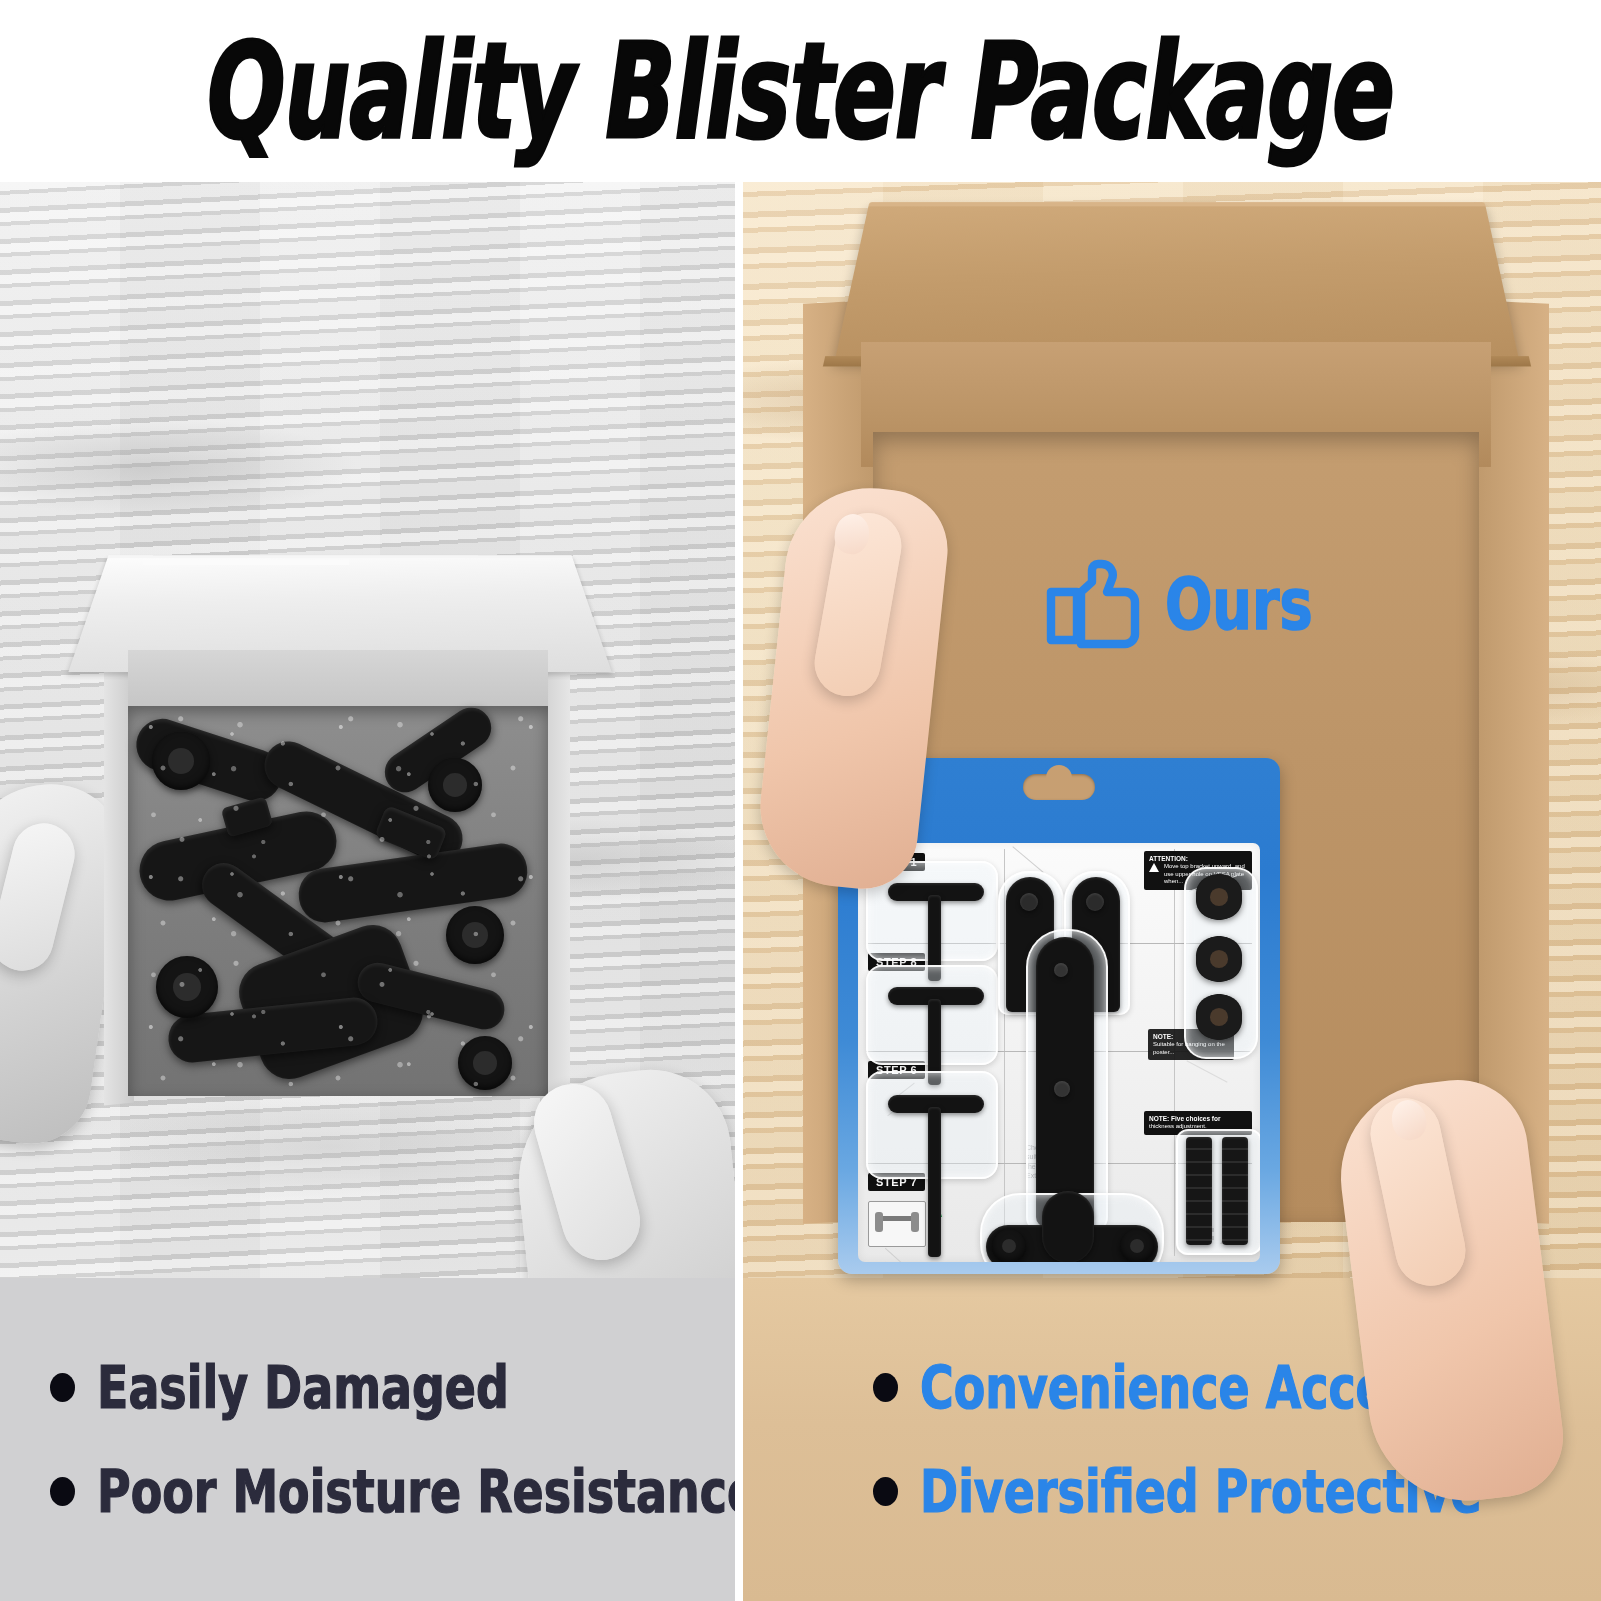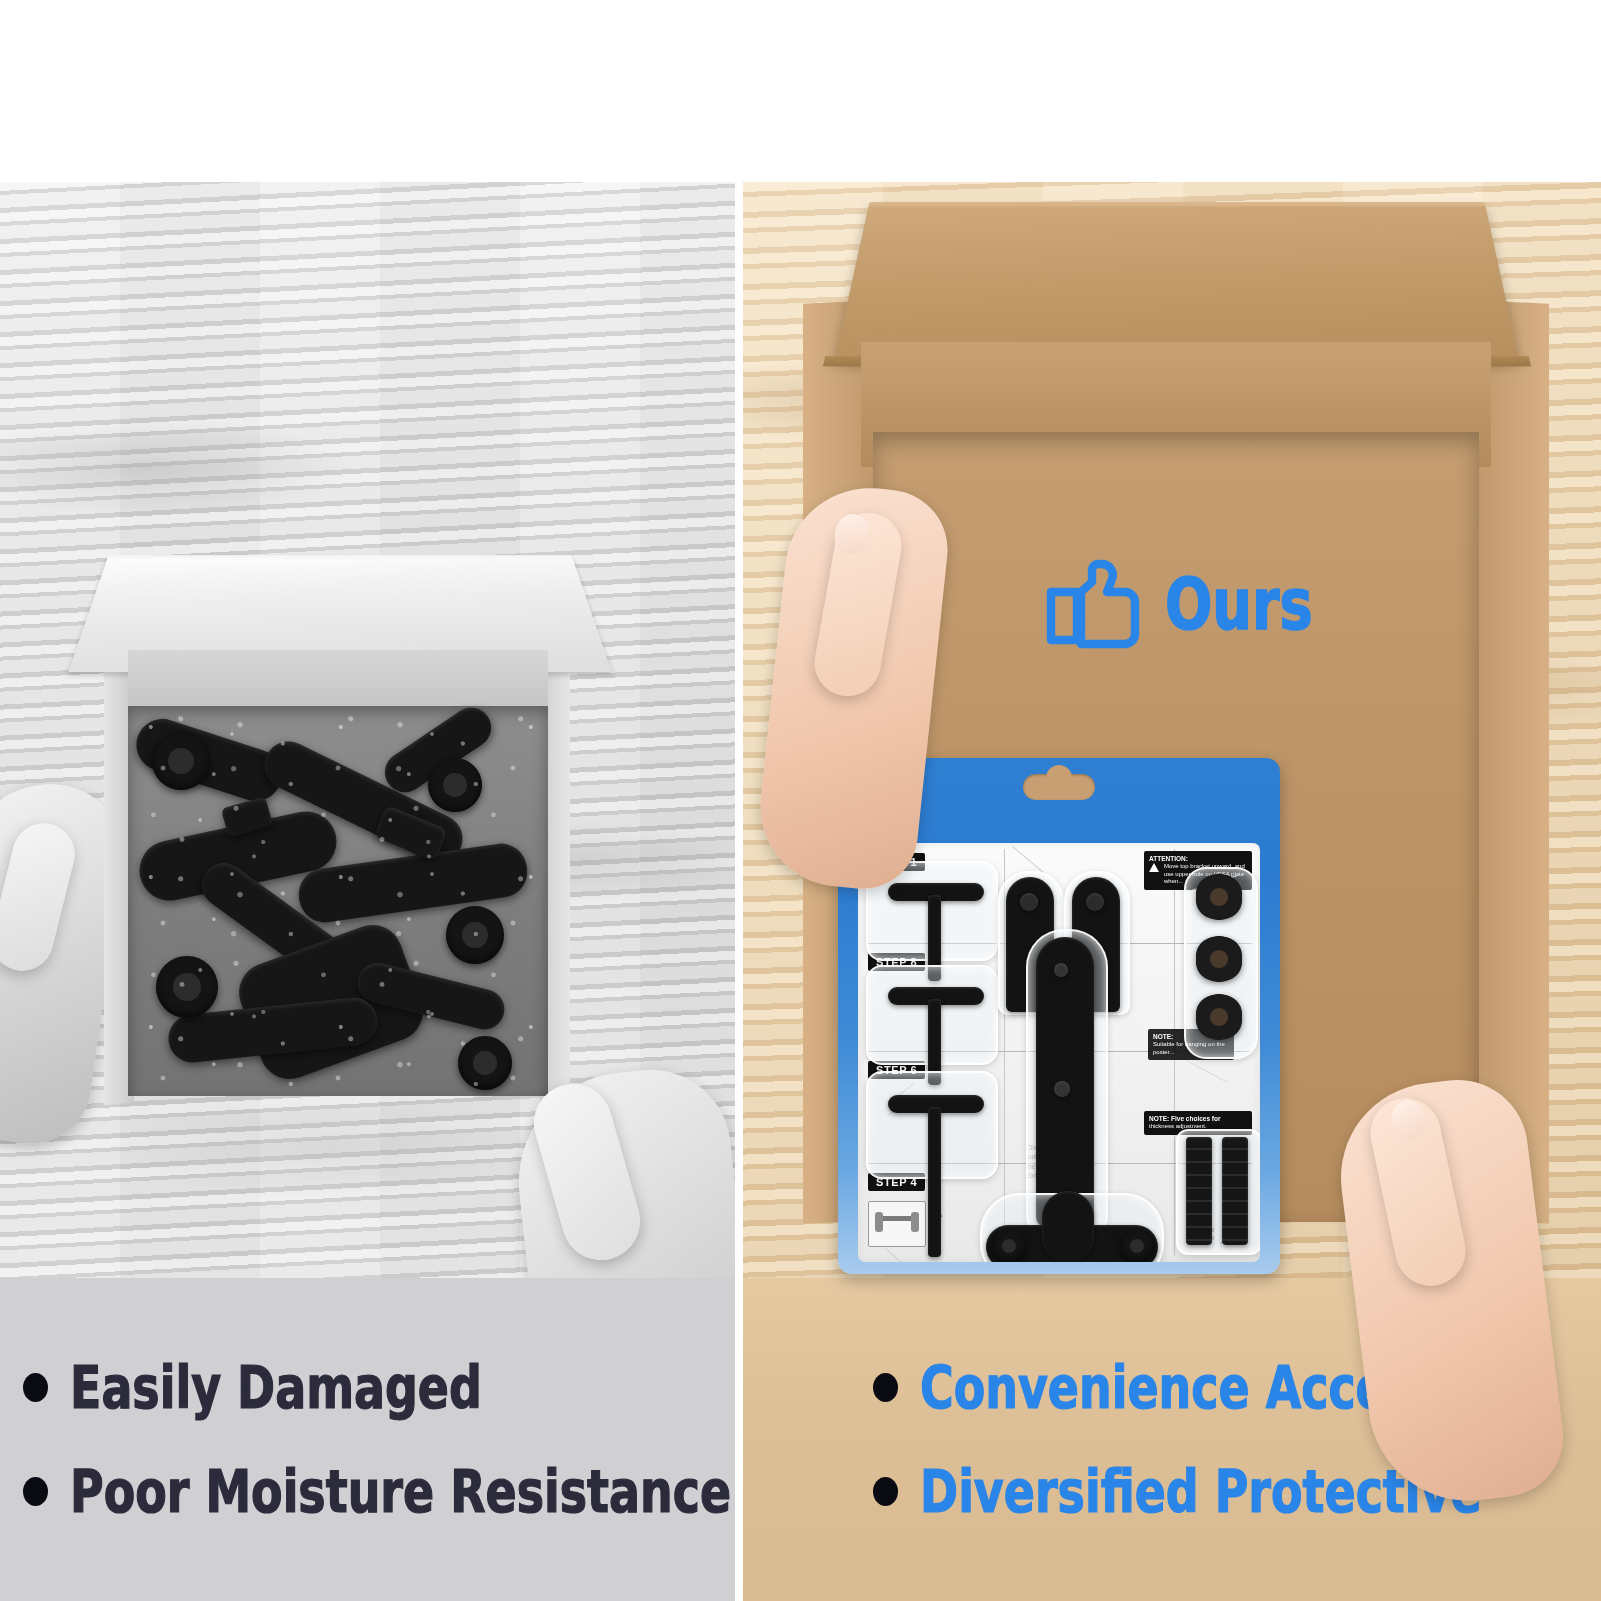--- a/index.html
+++ b/index.html
@@ -209,34 +209,37 @@
   .badge-right .badge-text{color:#2a85e8;-webkit-text-stroke:1.6px #2a85e8;}
 
   
   .footer{position:absolute;top:1278px;height:323px;}
   .footer-left{left:0;width:735px;background:#d0d0d2;}
   .footer-right{left:743px;width:858px;
       background:linear-gradient(180deg,#e5c9a1 0%,#ddbf97 45%,#d9ba91 100%);}
   .blist{position:absolute;left:0;right:0;top:0;bottom:0;
       display:flex;flex-direction:column;justify-content:center;gap:46px;}
   .bitem{display:flex;align-items:center;gap:22px;}
-  .footer-left .bitem{padding-left:23px;}
+  .footer-left .bitem{padding-left:50px;}
   .footer-right .bitem{padding-left:130px;}
   .dot{width:25px;height:29px;border-radius:50%;background:#0a0a12;flex:0 0 auto;}
   .btxt{font-family:"Liberation Sans Narrow","DejaVu Sans Condensed","Liberation Sans",sans-serif;
       font-weight:700;font-size:58px;line-height:1;white-space:nowrap;
       transform:scaleX(0.88);transform-origin:left center;}
   .footer-left .btxt{color:#2b2b3c;-webkit-text-stroke:1.2px #2b2b3c;}
   .footer-right .btxt{color:#2a85e8;-webkit-text-stroke:1.2px #2a85e8;}
 </style>
 </head>
 <body>
 
 <div id="page">
 
+  <div class="header">
+    <div class="header-title">Quality Blister Package</div>
+  </div>
 
   <div class="panels">
 
     <div class="panel panel-left">
       <div class="scene-left">
         <div class="wood-grey"></div>
 
         <div class="ghand ghand-l"></div>
         <div class="ghand ghand-l2"></div>
 
@@ -301,21 +304,21 @@
 
         <div class="step-tag" style="top:10px;">STEP 1</div>
         <div class="step-rule" style="top:100px;"></div>
 
         <div class="step-tag" style="top:110px;">STEP 8</div>
         <div class="step-rule" style="top:208px;"></div>
 
         <div class="step-tag" style="top:218px;">STEP 6</div>
         <div class="step-rule" style="top:320px;"></div>
 
-        <div class="step-tag" style="top:330px;">STEP 4</div>
+        <div class="step-tag" style="top:330px;">STEP 7</div>
 
         <div style="position:absolute;left:10px;top:358px;width:56px;height:44px;border:1px solid #9a9a9a;border-radius:2px;background:#f7f7f7;">
           <div style="position:absolute;left:6px;top:10px;width:8px;height:20px;background:#8c8c8c;border-radius:3px;"></div>
           <div style="position:absolute;left:42px;top:10px;width:8px;height:20px;background:#8c8c8c;border-radius:3px;"></div>
           <div style="position:absolute;left:14px;top:14px;width:28px;height:5px;background:#7a7a7a;"></div>
         </div>
         <div style="position:absolute;left:74px;top:358px;width:0;height:0;border-left:5px solid transparent;border-right:5px solid transparent;border-bottom:16px solid #1f9d4b;"></div>
 
         <div class="note-box" style="right:8px;top:8px;width:98px;">
           <span class="nb-title">ATTENTION:</span>

